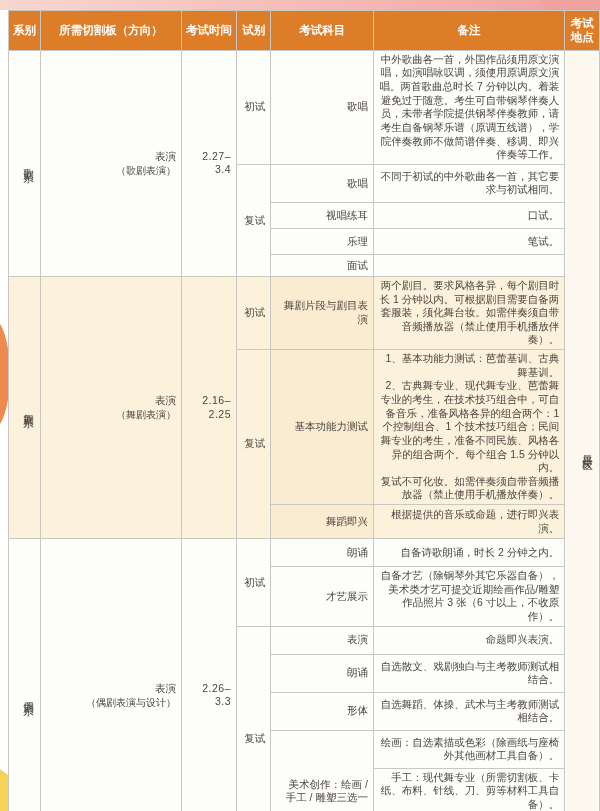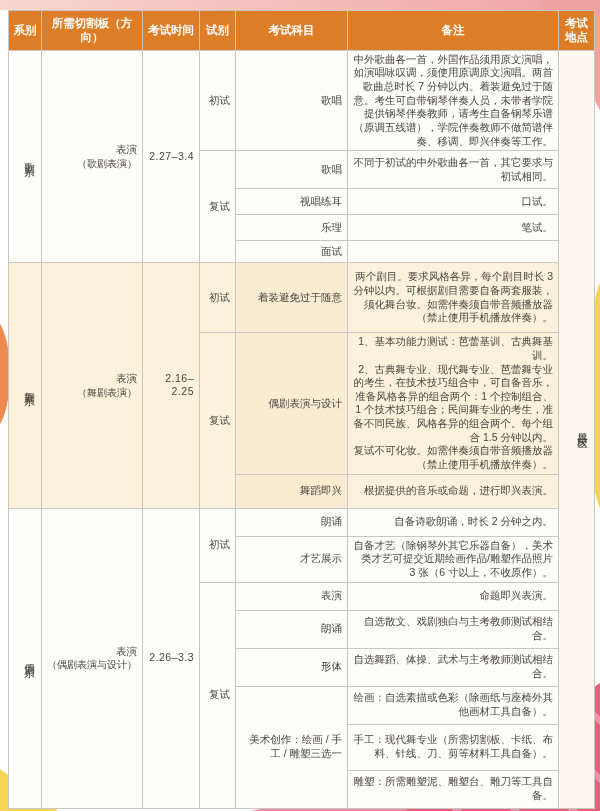--- a/index.html
+++ b/index.html
@@ -38,21 +38,21 @@
   th{background:var(--header-bg);color:var(--header-text);font-weight:bold;font-size:11.5px;
     padding:5px 1px;text-align:center;vertical-align:middle;line-height:1.25;}
   td{vertical-align:middle;}
   .center{text-align:right;}
   .note{text-align:right;white-space:pre-wrap;}
   .sec1 td,.sec3 td{background:var(--section-bg);}
   .sec2 td{background:var(--section2-bg);}
   .sec2 td.subject{background:var(--section2-subject-bg);}
   td.loc{background:var(--loc-bg);}
   .vert{writing-mode:vertical-rl;text-orientation:upright;letter-spacing:2px;display:inline-block;}
-  .major-sub{font-size:10px;white-space:nowrap;}
+  .major-sub{font-size:10px;white-space:nowrap;margin-left:40px;}
   .time{letter-spacing:.5px;}
   tr.rh22{height:22px;margin-top:10px;} tr.rh26{height:26px;} tr.rh28{height:28px;}
   tr.rh34{height:34px;} tr.rh38{height:38px;} tr.rh46{height:46px;} tr.rh70{height:70px;}
 </style>
 </head>
 <body>
 
 <div class="deco deco-top"></div>
 <div class="deco deco-top-right"></div>
 <div class="deco deco-right-yellow"></div>
@@ -115,26 +115,26 @@
     </tr>
 
     <tr class="sec2 rh70">
       <td class="center" rowspan="3"><span class="vert">舞剧系</span></td>
       <td class="center" rowspan="3">
         <div>表演</div>
         <div class="major-sub">（舞剧表演）</div>
       </td>
       <td class="center time" rowspan="3">2.16–2.25</td>
       <td class="center">初试</td>
-      <td class="center subject">着装避免过于随意</td>
-      <td class="note">两个剧目。要求风格各异，每个剧目时长 3 分钟以内。可根据剧目需要自备两套服装，须化舞台妆。如需伴奏须自带音频播放器（禁止使用手机播放伴奏）。</td>
+      <td class="center subject">舞剧片段与剧目表演</td>
+      <td class="note">两个剧目。要求风格各异，每个剧目时长 1 分钟以内。可根据剧目需要自备两套服装，须化舞台妆。如需伴奏须自带音频播放器（禁止使用手机播放伴奏）。</td>
     </tr>
     <tr class="sec2">
       <td class="center" rowspan="2">复试</td>
-      <td class="center subject">偶剧表演与设计</td>
+      <td class="center subject">基本功能力测试</td>
       <td class="note">1、基本功能力测试：芭蕾基训、古典舞基训。
 2、古典舞专业、现代舞专业、芭蕾舞专业的考生，在技术技巧组合中，可自备音乐，准备风格各异的组合两个：1 个控制组合、1 个技术技巧组合；民间舞专业的考生，准备不同民族、风格各异的组合两个。每个组合 1.5 分钟以内。
 复试不可化妆。如需伴奏须自带音频播放器（禁止使用手机播放伴奏）。</td>
     </tr>
     <tr class="sec2 rh34">
       <td class="center subject">舞蹈即兴</td>
       <td class="note">根据提供的音乐或命题，进行即兴表演。</td>
     </tr>
 
     <tr class="sec3 rh28">

